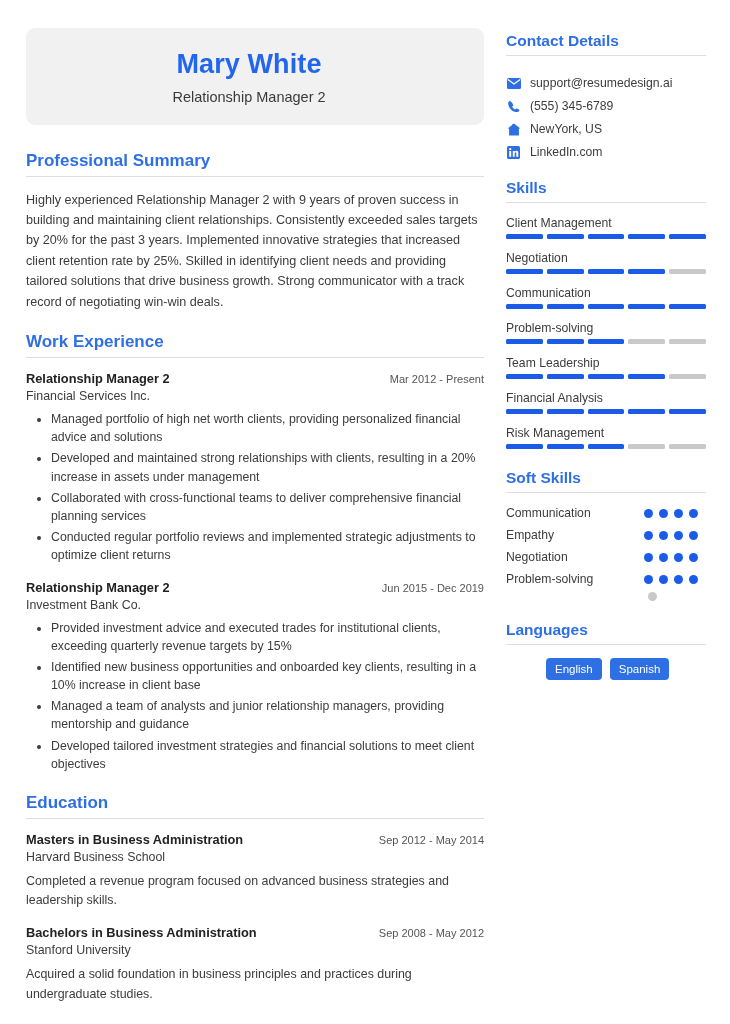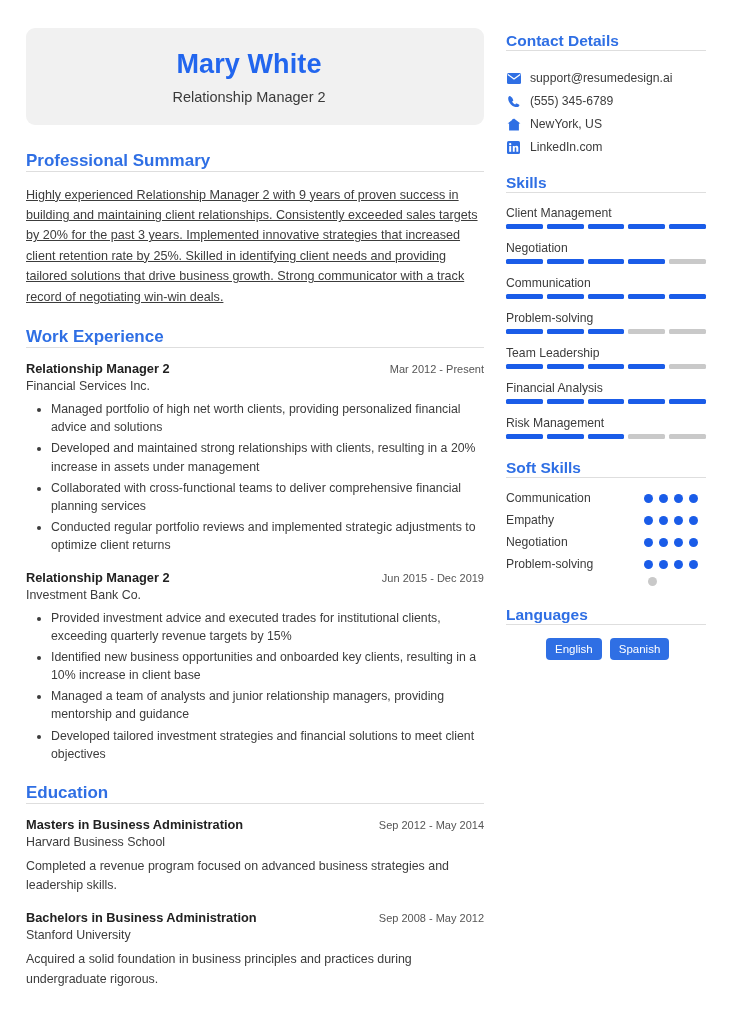--- a/index.html
+++ b/index.html
@@ -45,34 +45,34 @@
     font-size: 14.5px;
     color: #3a3a3a;
     margin-top: 9px;
   }
 
   
   .sec-head {
     font-size: 17px;
     font-weight: bold;
     color: #2f6fe4;
+    padding-bottom: 5px;
     border-bottom: 1.5px solid #dedede;
     display: block;
     margin-bottom: 13px;
   }
   .sec-head.side { font-size: 15.5px; }
   .section { margin-bottom: 20px; }
 
   
   .summary {
     font-size: 12.6px;
     line-height: 1.62;
     color: #3c3c3c;
     text-align: left;
-    text-decoration: underline;
   }
 
   
   .entry { margin-bottom: 15px; }
   .entry-top {
     display: flex;
     justify-content: space-between;
     align-items: baseline;
   }
   .entry-title {
@@ -244,21 +244,21 @@
             </div>
             <div class="entry-org">Harvard Business School</div>
             <div class="edu-desc">Completed a revenue program focused on advanced business strategies and leadership skills.</div>
           </div>
           <div class="entry">
             <div class="entry-top">
               <div class="entry-title">Bachelors in Business Administration</div>
               <div class="entry-date">Sep 2008 - May 2012</div>
             </div>
             <div class="entry-org">Stanford University</div>
-            <div class="edu-desc">Acquired a solid foundation in business principles and practices during undergraduate rigorous.</div>
+            <div class="edu-desc">Acquired a solid foundation in business principles and practices during undergraduate studies.</div>
           </div>
         </div>
     </div>
 
   </div>
 
   <div class="col-side">
 
     <div class="section">
       <span class="sec-head side">Contact Details</span>

